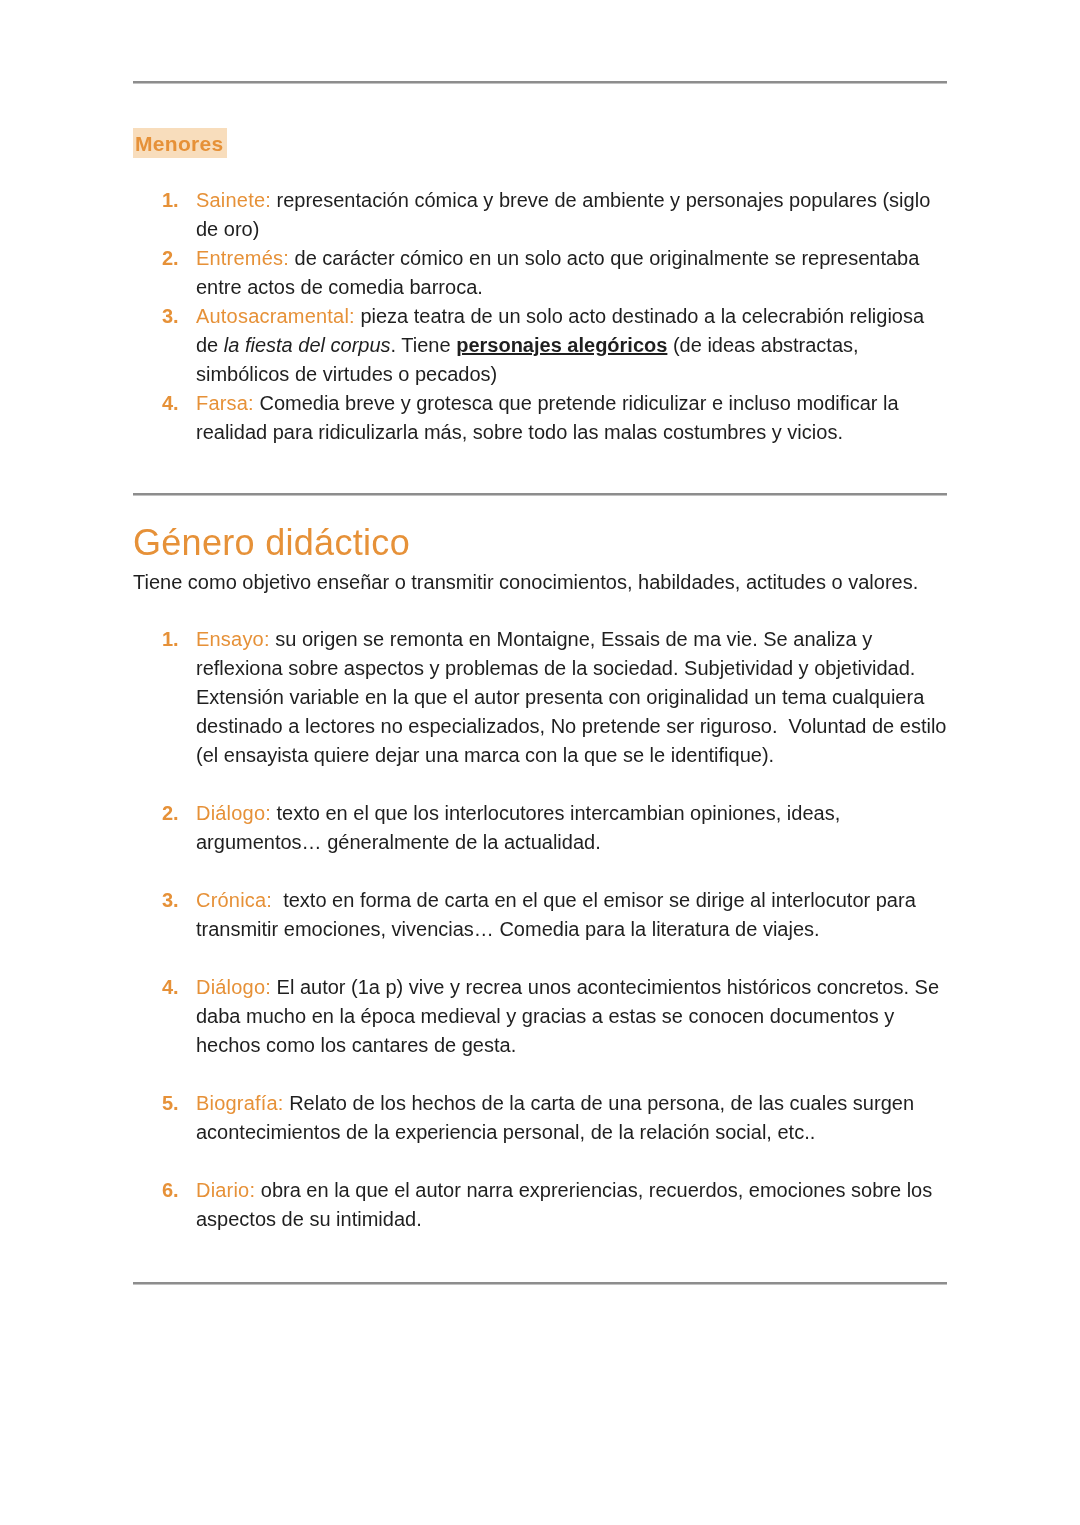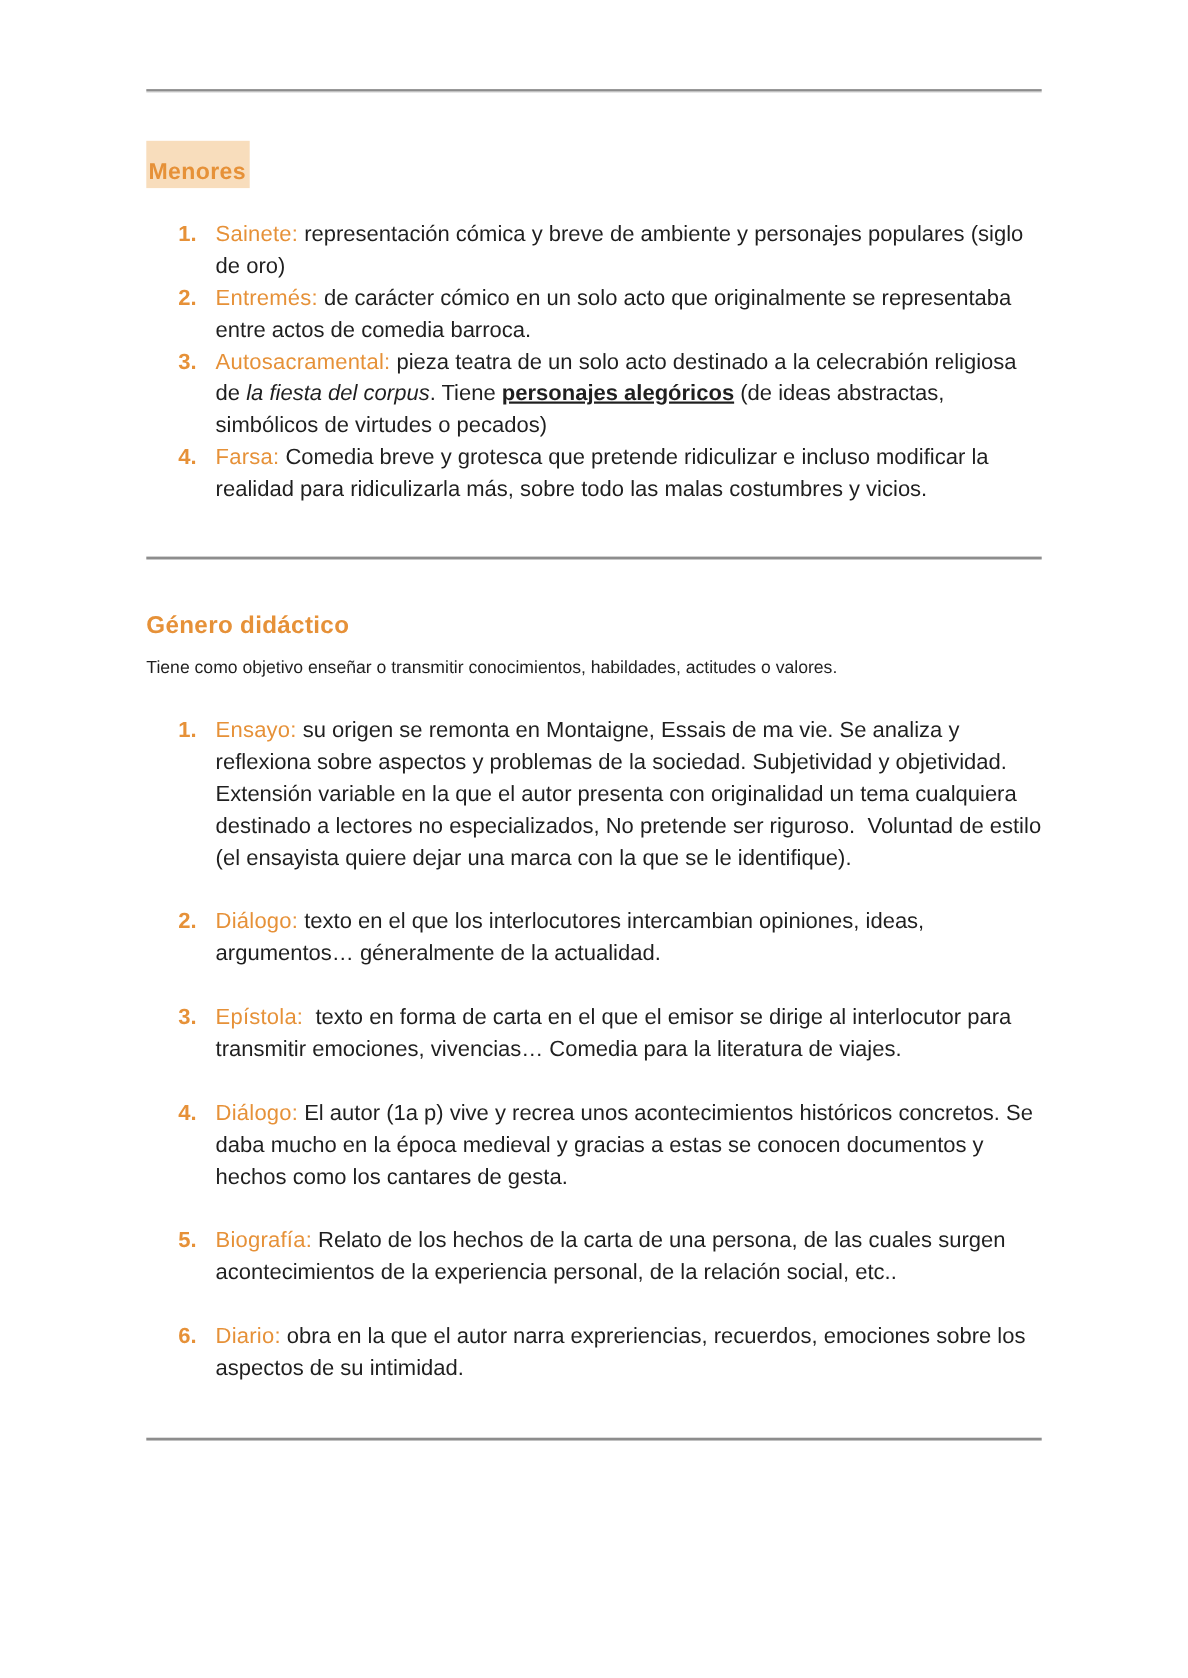--- a/index.html
+++ b/index.html
@@ -33,21 +33,21 @@
   .divider-bottom { margin-top: 48px; }
 
   .minor-heading {
     display: inline-block;
     margin-top: 44px;
     font-size: 21px;
     font-weight: bold;
     letter-spacing: 0.3px;
     color: var(--accent);
     background: var(--highlight);
-    padding: 17px 4px 2px 2px;
+    padding: 4px 4px 2px 2px;
   }
 
   .list {
     margin-top: 28px;
     padding-left: 29px;
     font-size: 20px;
     line-height: 29px;
   }
   .li-row { display: flex; }
   .list--spaced .li-row { margin-bottom: 29px; }
@@ -64,30 +64,30 @@
   }
   .li-term {
     color: var(--accent);
     font-weight: normal;
     letter-spacing: 0.2px;
   }
   .seg-italic { font-style: italic; }
   .seg-underline { text-decoration: underline; font-weight: bold; }
 
   .section-heading {
-    margin-top: 40px;
-    font-size: 22px;
+    margin-top: 28px;
+    font-size: 36px;
     line-height: 37px;
-    font-weight: bold;
+    font-weight: normal;
     letter-spacing: 0.3px;
     color: var(--accent);
   }
   .section-intro {
     margin-top: 7px;
-    font-size: 16px;
+    font-size: 20px;
     line-height: 29px;
     white-space: pre-wrap;
   }
 </style>
 </head>
 <body>
 
 <div class="page">
 
   <hr class="divider divider-top">
@@ -126,21 +126,21 @@
         <div class="li-row">
           <span class="li-num">1.</span>
           <span class="li-body"><span class="li-term">Ensayo:</span><span class="seg"> su origen se remonta en Montaigne, Essais de ma vie. Se analiza y reflexiona sobre aspectos y problemas de la sociedad. Subjetividad y objetividad. Extensión variable en la que el autor presenta con originalidad un tema cualquiera destinado a lectores no especializados, No pretende ser riguroso.  Voluntad de estilo (el ensayista quiere dejar una marca con la que se le identifique).</span></span>
         </div>
         <div class="li-row">
           <span class="li-num">2.</span>
           <span class="li-body"><span class="li-term">Diálogo:</span><span class="seg"> texto en el que los interlocutores intercambian opiniones, ideas, argumentos… géneralmente de la actualidad.</span></span>
         </div>
         <div class="li-row">
           <span class="li-num">3.</span>
-          <span class="li-body"><span class="li-term">Epístola:</span><span class="seg">  texto en forma de carta en el que el emisor se dirige al interlocutor para transmitir emociones, vivencias… Comedia para la literatura de viajes.</span></span>
+          <span class="li-body"><span class="li-term">Crónica:</span><span class="seg">  texto en forma de carta en el que el emisor se dirige al interlocutor para transmitir emociones, vivencias… Comedia para la literatura de viajes.</span></span>
         </div>
         <div class="li-row">
           <span class="li-num">4.</span>
           <span class="li-body"><span class="li-term">Diálogo:</span><span class="seg"> El autor (1a p) vive y recrea unos acontecimientos históricos concretos. Se daba mucho en la época medieval y gracias a estas se conocen documentos y hechos como los cantares de gesta.</span></span>
         </div>
         <div class="li-row">
           <span class="li-num">5.</span>
           <span class="li-body"><span class="li-term">Biografía:</span><span class="seg"> Relato de los hechos de la carta de una persona, de las cuales surgen acontecimientos de la experiencia personal, de la relación social, etc..</span></span>
         </div>
         <div class="li-row">

